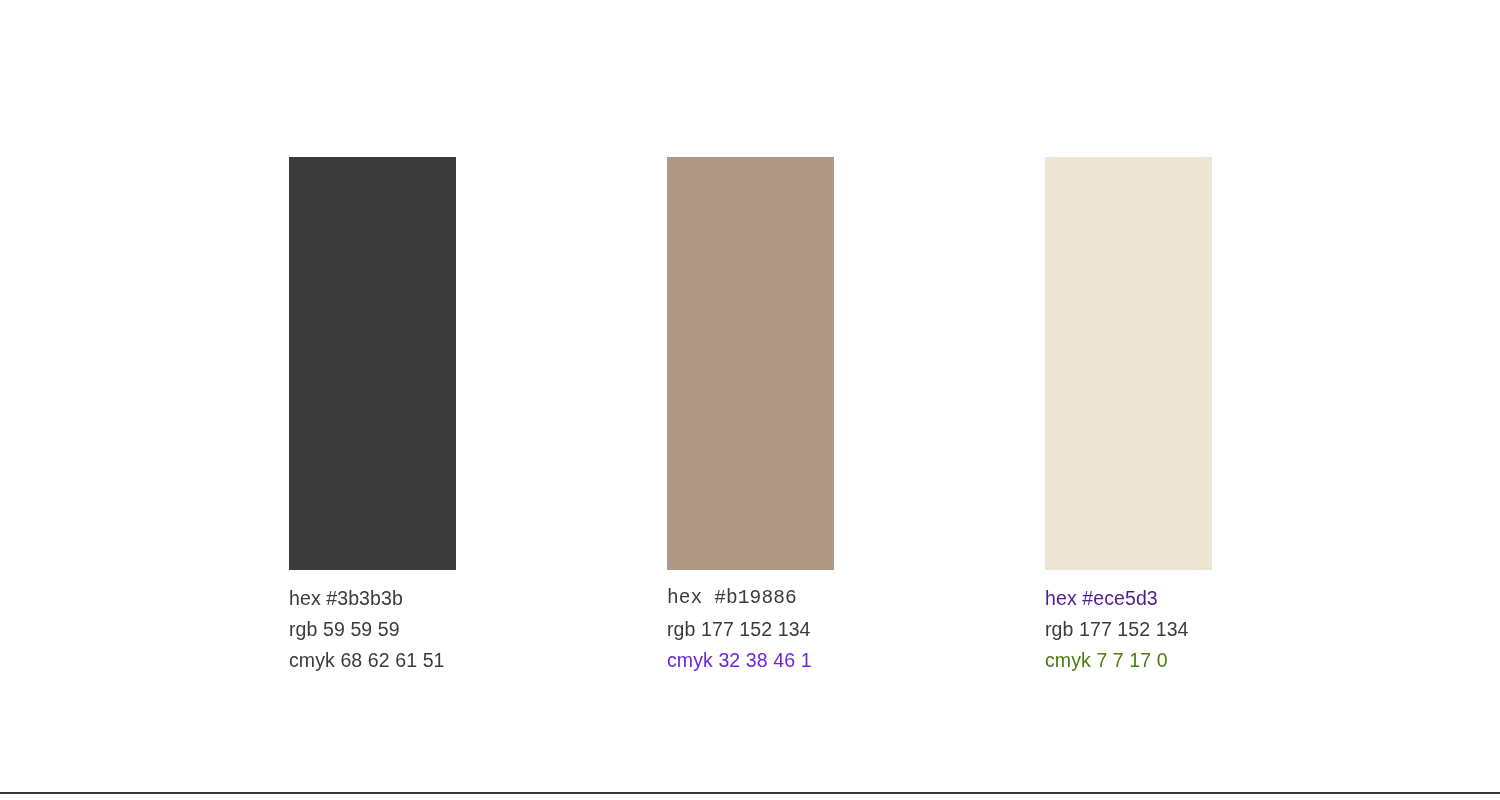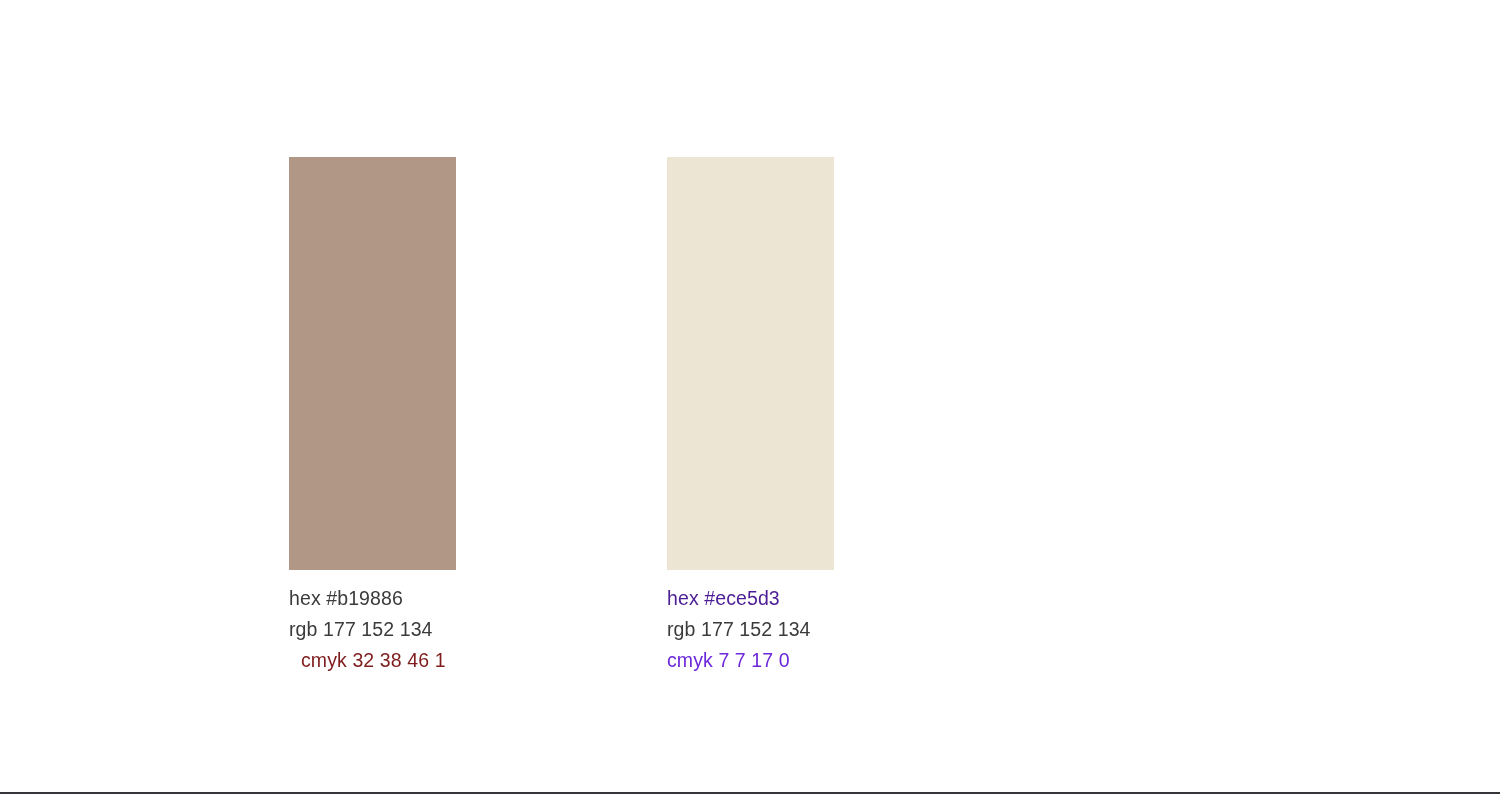--- a/index.html
+++ b/index.html
@@ -75,36 +75,44 @@
     background: #35363a;
   }
 </style>
 </head>
 <body style="background: rgb(255, 255, 255);">
 
 <div class="palette-board">
 
   <div class="swatch-row">
 
+    <div class="swatch-column">
+      <div class="swatch-chip" style="background-color: rgb(59, 59, 59);"></div>
+      <div class="swatch-specs">
+        <span class="spec-line" style="color: rgb(59, 59, 59);">hex #3b3b3b</span>
+        <span class="spec-line" style="color: rgb(59, 59, 59);">rgb 59 59 59</span>
+        <span class="spec-line" style="color: rgb(59, 59, 59);">cmyk 68 62 61 51</span>
+      </div>
+    </div>
 
     <div class="swatch-column">
       <div class="swatch-chip" style="background-color: rgb(177, 152, 134);"></div>
       <div class="swatch-specs">
-        <span class="spec-line" style="color: rgb(59, 59, 59);">hex #b19886</span>
+        <span class="spec-line" style="color: rgb(59, 59, 59); font-family: Liberation Mono, monospace;">hex #b19886</span>
         <span class="spec-line" style="color: rgb(59, 59, 59);">rgb 177 152 134</span>
-        <span class="spec-line" style="color: #7f1d1d; margin-left: 12px;">cmyk 32 38 46 1</span>
+        <span class="spec-line" style="color: #6d28d9;">cmyk 32 38 46 1</span>
       </div>
     </div>
 
     <div class="swatch-column">
       <div class="swatch-chip" style="background-color: rgb(236, 229, 211);"></div>
       <div class="swatch-specs">
         <span class="spec-line" style="color: #4c1d95;">hex #ece5d3</span>
         <span class="spec-line" style="color: rgb(59, 59, 59);">rgb 177 152 134</span>
-        <span class="spec-line" style="color: #6d28d9;">cmyk 7 7 17 0</span>
+        <span class="spec-line" style="color: #4d7c0f;">cmyk 7 7 17 0</span>
       </div>
     </div>
 
   </div>
 
   <div class="footer-rule" style="background: rgb(53, 54, 58);"></div>
 
 </div>
 
 </body></html>

